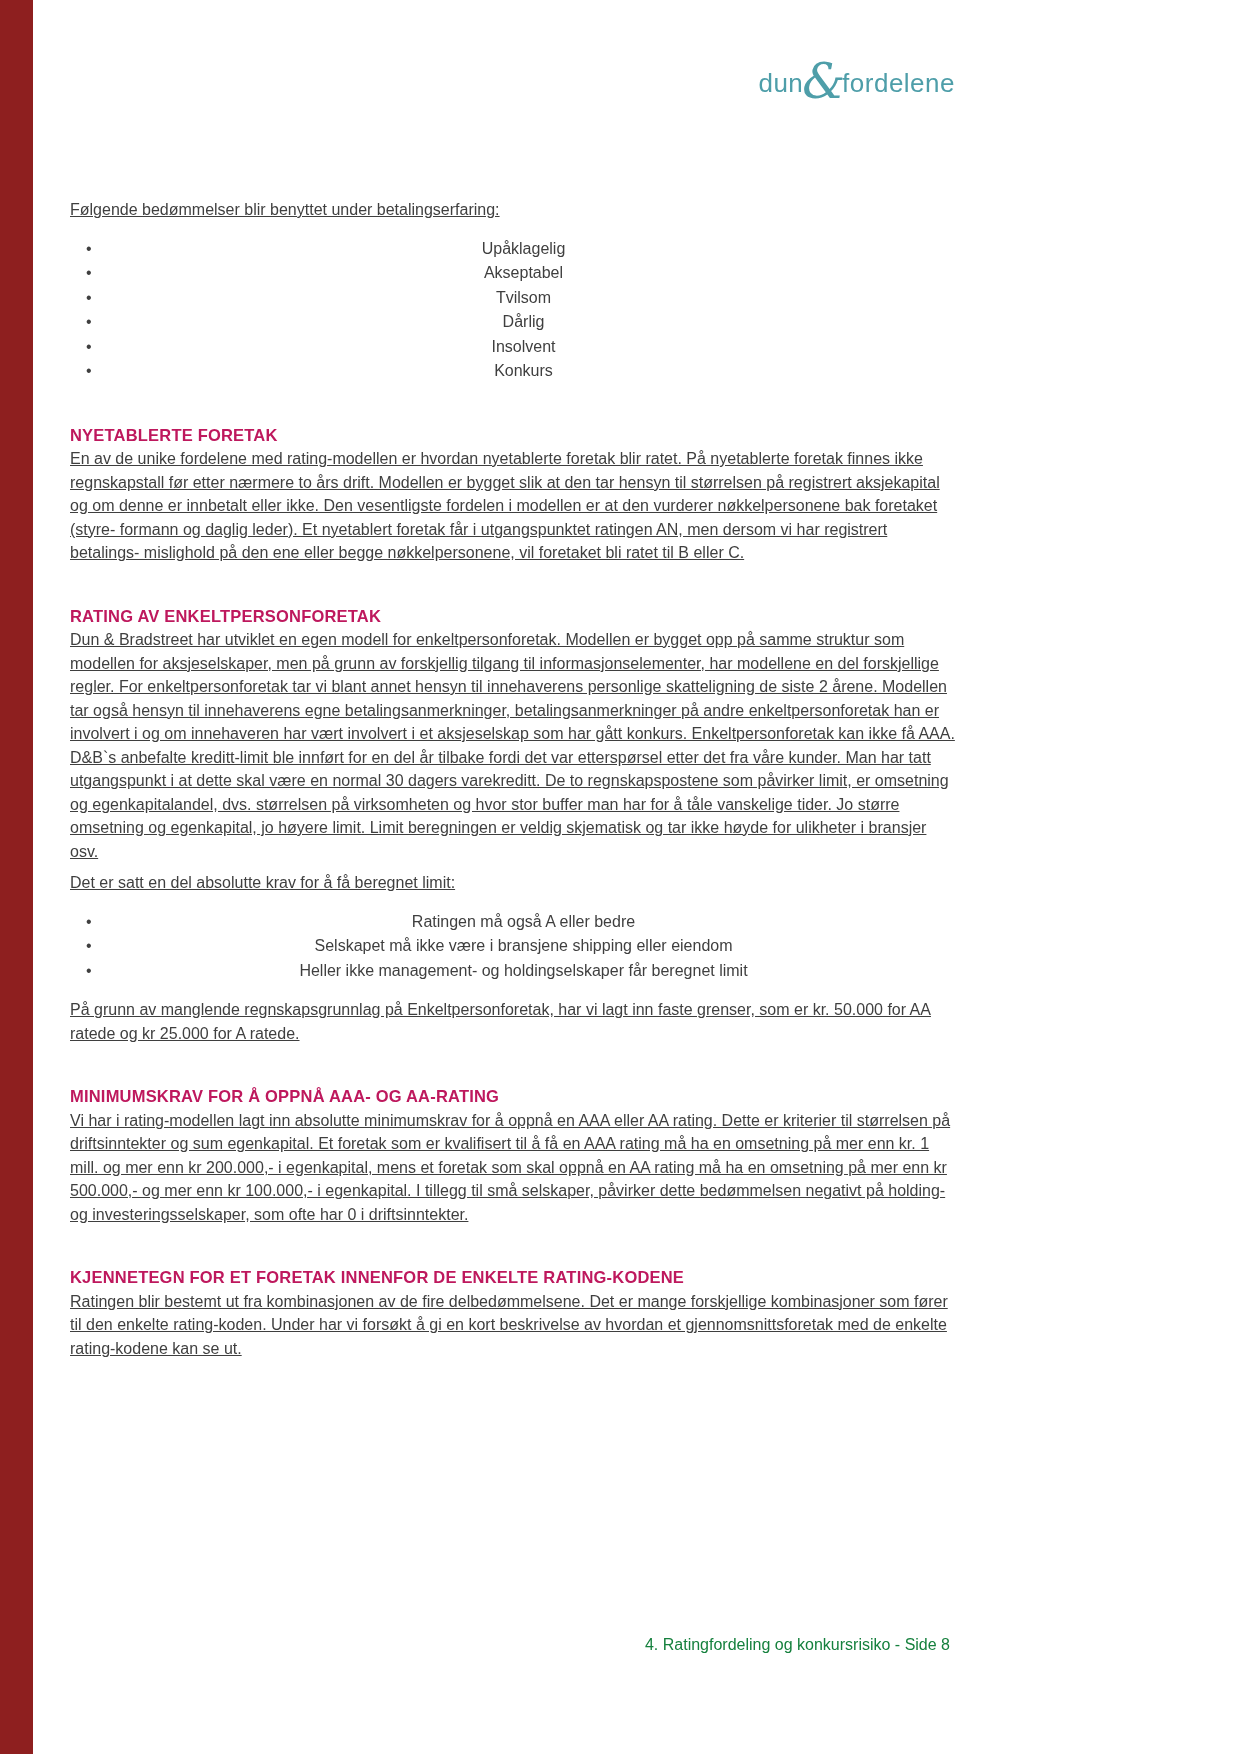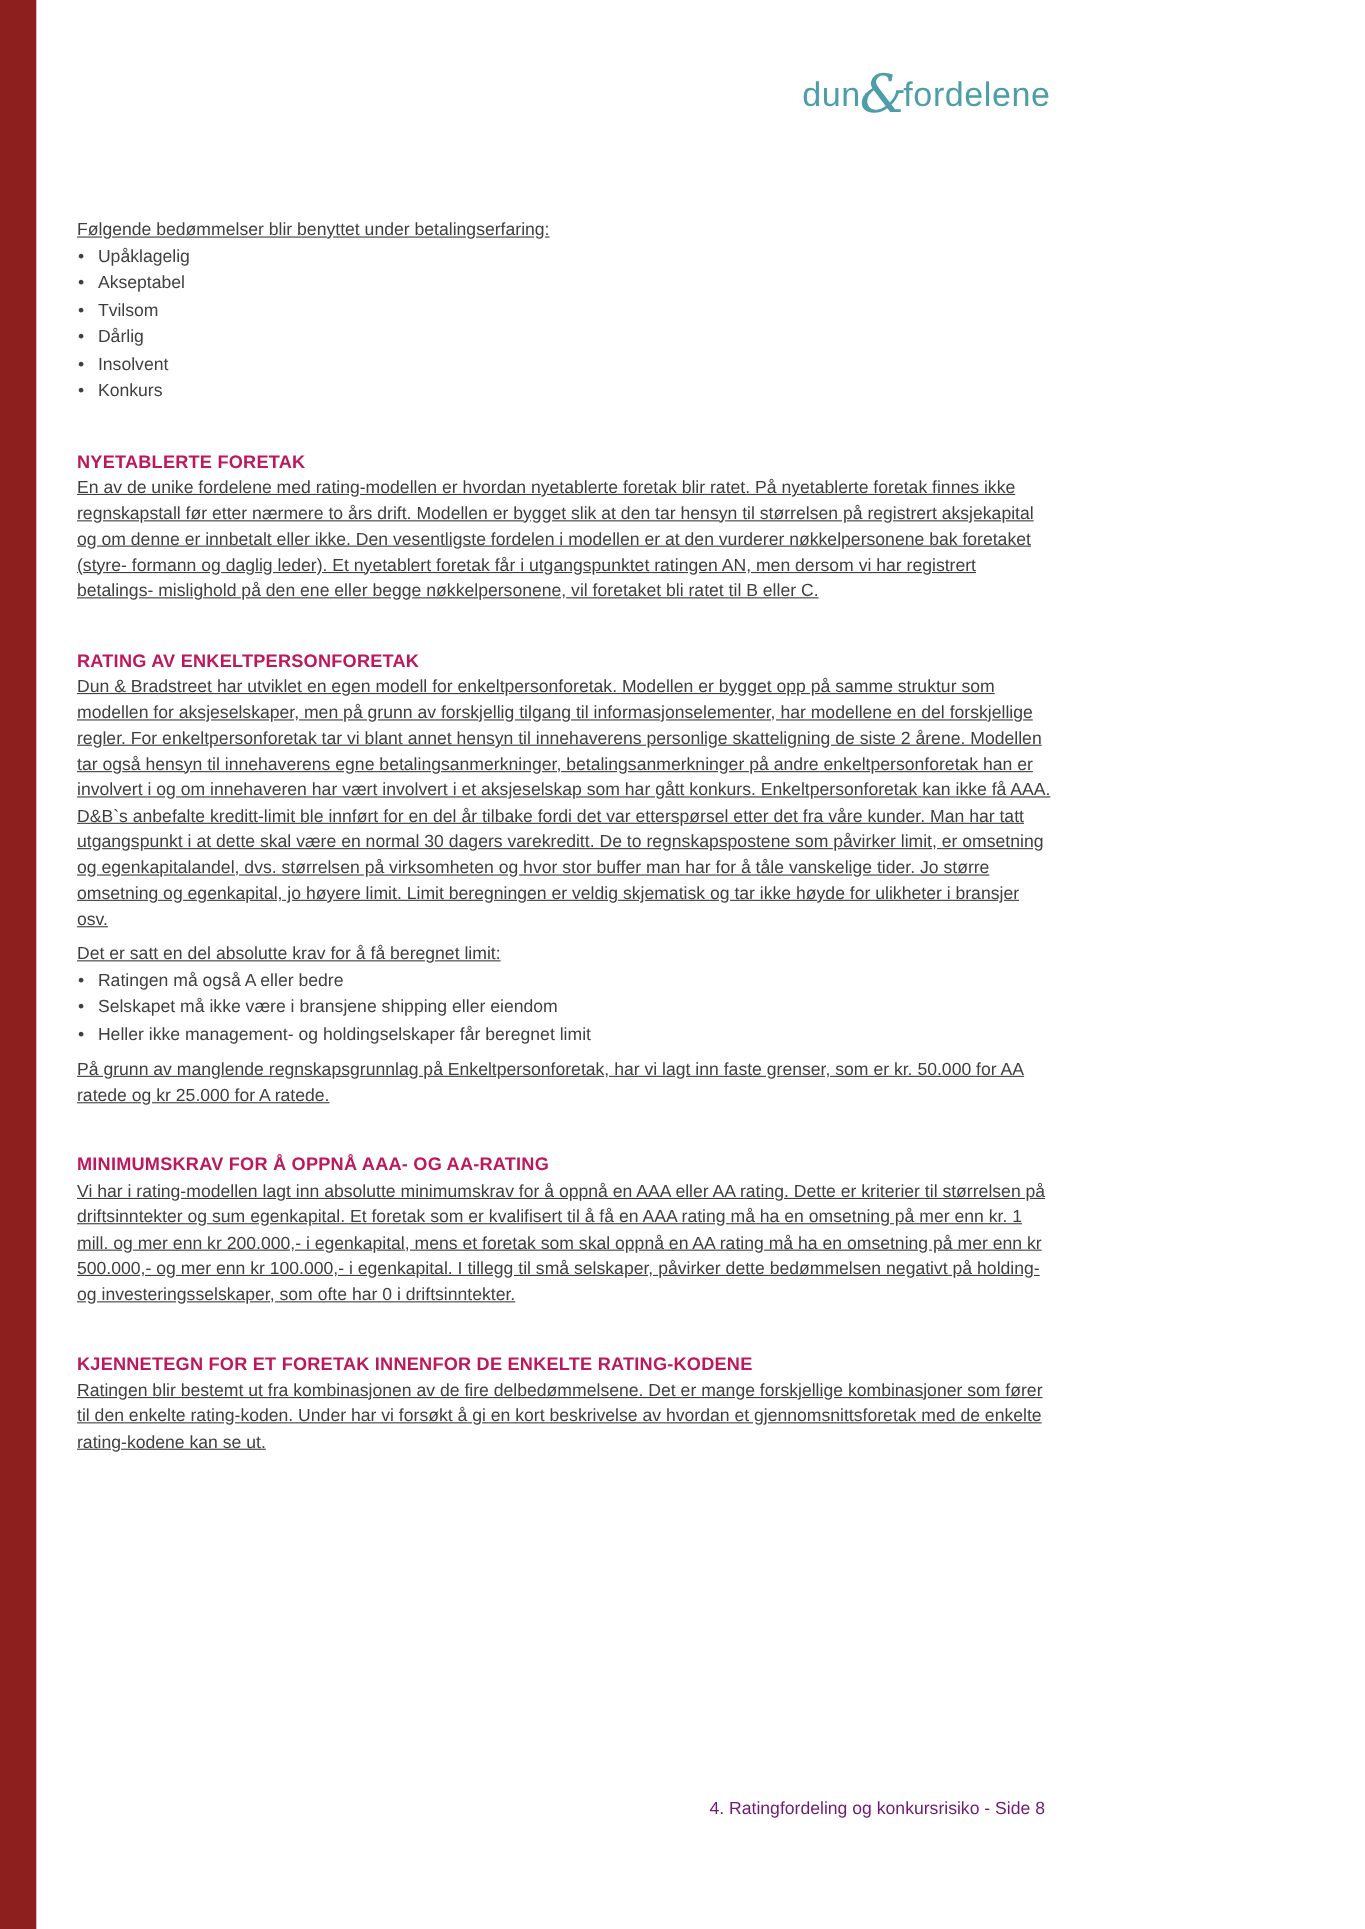--- a/index.html
+++ b/index.html
@@ -19,21 +19,21 @@
     background:#8e1f1f;
   }
   .logo-row{
     position:absolute;
     top:68px;left:70px;width:885px;
     text-align:right;
     white-space:nowrap;
     -webkit-user-select:none;user-select:none;
   }
   .logo-word{
-    font-size:31px;
+    font-size:26px;
     color:#4e9ea9;
     letter-spacing:0.5px;
     font-weight:400;
   }
   .logo-amp{
     font-family:"DejaVu Serif", serif;
     font-style:italic;
     font-size:48px;
     line-height:0;
     color:#4e9ea9;
@@ -52,39 +52,39 @@
   h2.section-heading{
     font-size:16.5px;
     line-height:23.5px;
     margin:40px 0 0 0;
     font-weight:bold;
     color:#be185d;
     letter-spacing:0.2px;
   }
   ul.bullets{
     list-style:none;
-    margin:0;padding:0;
+    margin:15px;padding:0;text-align:center;
   }
   ul.bullets li{
     position:relative;
     padding-left:19px;
     line-height:24.5px;
   }
   ul.bullets li::before{
     content:"\2022";
     position:absolute;
     left:1px;
     color:#3f3f3f;
   }
   .page-footer{
     position:absolute;
     right:291px;
     bottom:100px;
     font-size:16px;
-    color:#701a75;
+    color:#15803d;
   }
 </style>
 </head>
 <body>
 
 <div class="page">
 
   <div class="red-bar"></div>
 
   <header class="logo-row">

